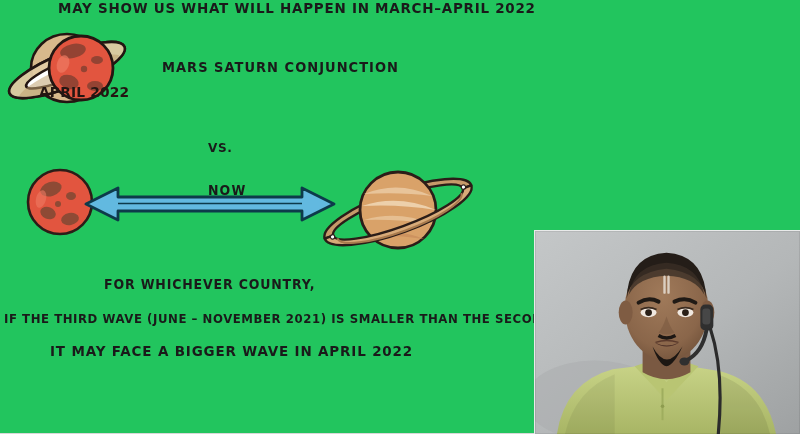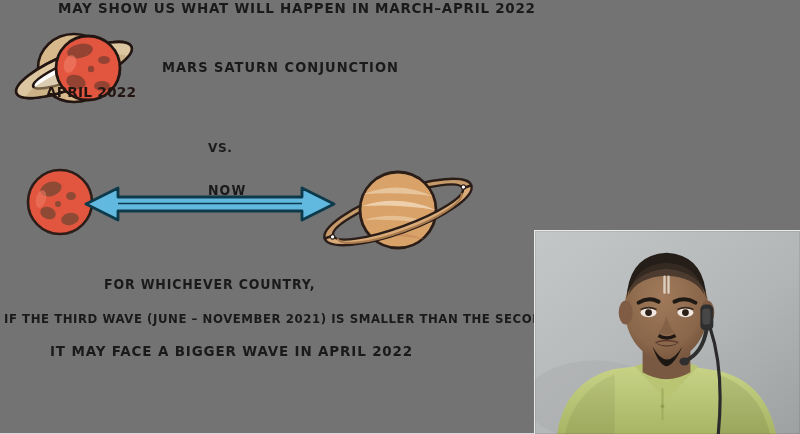--- a/index.html
+++ b/index.html
@@ -4,21 +4,21 @@
 <style>
   html, body {
     margin: 0;
     padding: 0;
     background: #ffffff;
   }
   #screen {
     position: relative;
     width: 800px;
     height: 434px;
-    background: #737373;
+    background: #22c55e;
     overflow: hidden;
     font-family: "DejaVu Sans", sans-serif;
   }
 
   
   .slide-text {
     position: absolute;
     color: #1a1a1a;
     font-family: "DejaVu Sans", sans-serif;
     font-weight: 700;
@@ -68,21 +68,21 @@
   #concl-line-3 {
     left: 50px;
     top: 343px;
     font-size: 14.5px;
     letter-spacing: 0.9px;
   }
 
   
   #conjunction-graphic {
     position: absolute;
-    left: 12px;
+    left: 5px;
     top: 24px;
     width: 148px;
     height: 86px;
   }
   #conjunction-graphic svg { display:block; width:100%; height:100%; }
 
   #april-label {
     position: absolute;
     left: 34px;
     top: 60px;

